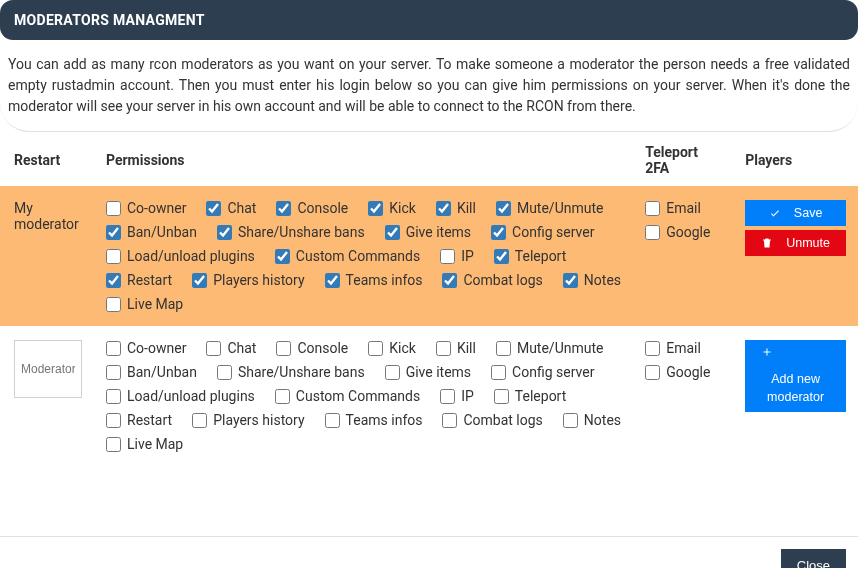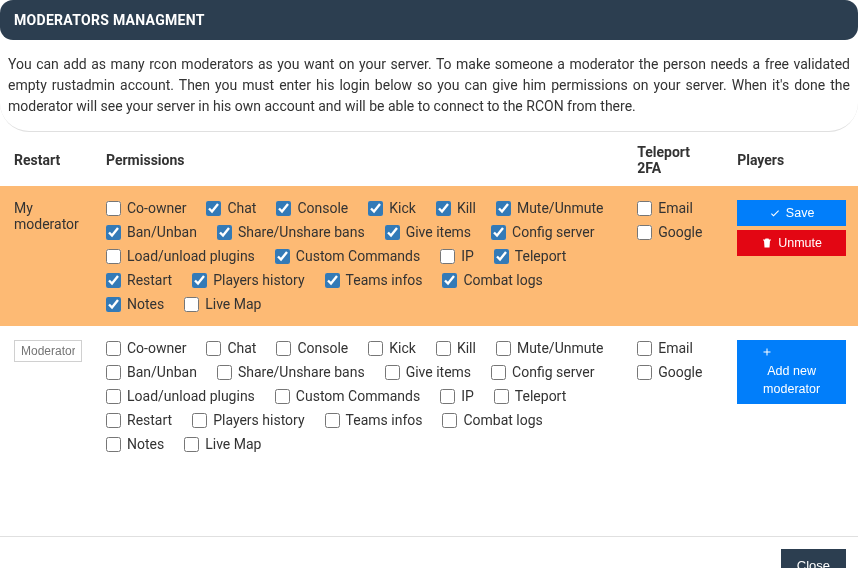--- a/index.html
+++ b/index.html
@@ -12,24 +12,24 @@
     tbody td { vertical-align: top; padding: 14px 10px 14px 14px; }
     td.username { width: 86px; color: #333; }
     td.enforced { width: 100px; }
     td.actions { width: 78px; padding-right: 12px; }
     .perms { display: flex; flex-wrap: wrap; gap: 8px 20px; }
     .perm { display: flex; align-items: center; white-space: nowrap; }
     .perm input[type="checkbox"] { width: 15px; height: 15px; margin-right: 6px; accent-color: #337ab7; }
     .perm label { color: #333; }
     .mfa-item { display: flex; align-items: center; margin-bottom: 8px; }
     .mfa-item input[type="checkbox"] { width: 15px; height: 15px; margin-right: 6px; accent-color: #337ab7; }
-    .btn { display: flex; align-items: center; justify-content: center; gap: 5px; border: none; color: #fff; font-size: 12.5px; padding: 6px 24px; cursor: pointer; width: 100%; margin-bottom: 4px; text-align: center; }
+    .btn { display: flex; align-items: center; justify-content: center; gap: 13px; border: none; color: #fff; font-size: 12.5px; padding: 6px 16px; cursor: pointer; width: 100%; margin-bottom: 4px; text-align: center; }
     .btn-blue { background: #017efa; }
     .btn-red { background: #e30613; }
-    .input-small { width: 68px; font-size: 12px; color: #999; padding: 3px 6px; border: 1px solid #d0d0d0; background: #fff; }
+    .input-small { width: 68px; font-size: 12px; color: #999; padding: 21px 6px; border: 1px solid #d0d0d0; background: #fff; }
     .footer { border-top: 1px solid #e0e0e0; padding: 12px 12px; text-align: right; margin-top: 70px; }
     .btn-close { background: #2c3e50; color: #fff; border: none; padding: 9px 16px; font-size: 13px; cursor: pointer; border-radius: 0; }
     svg.icon { width: 12px; height: 12px; fill: #fff; }
   </style>
 </head>
 <body>
 
 <div class="header">
   <span>MODERATORS MANAGMENT</span>
 </div>

